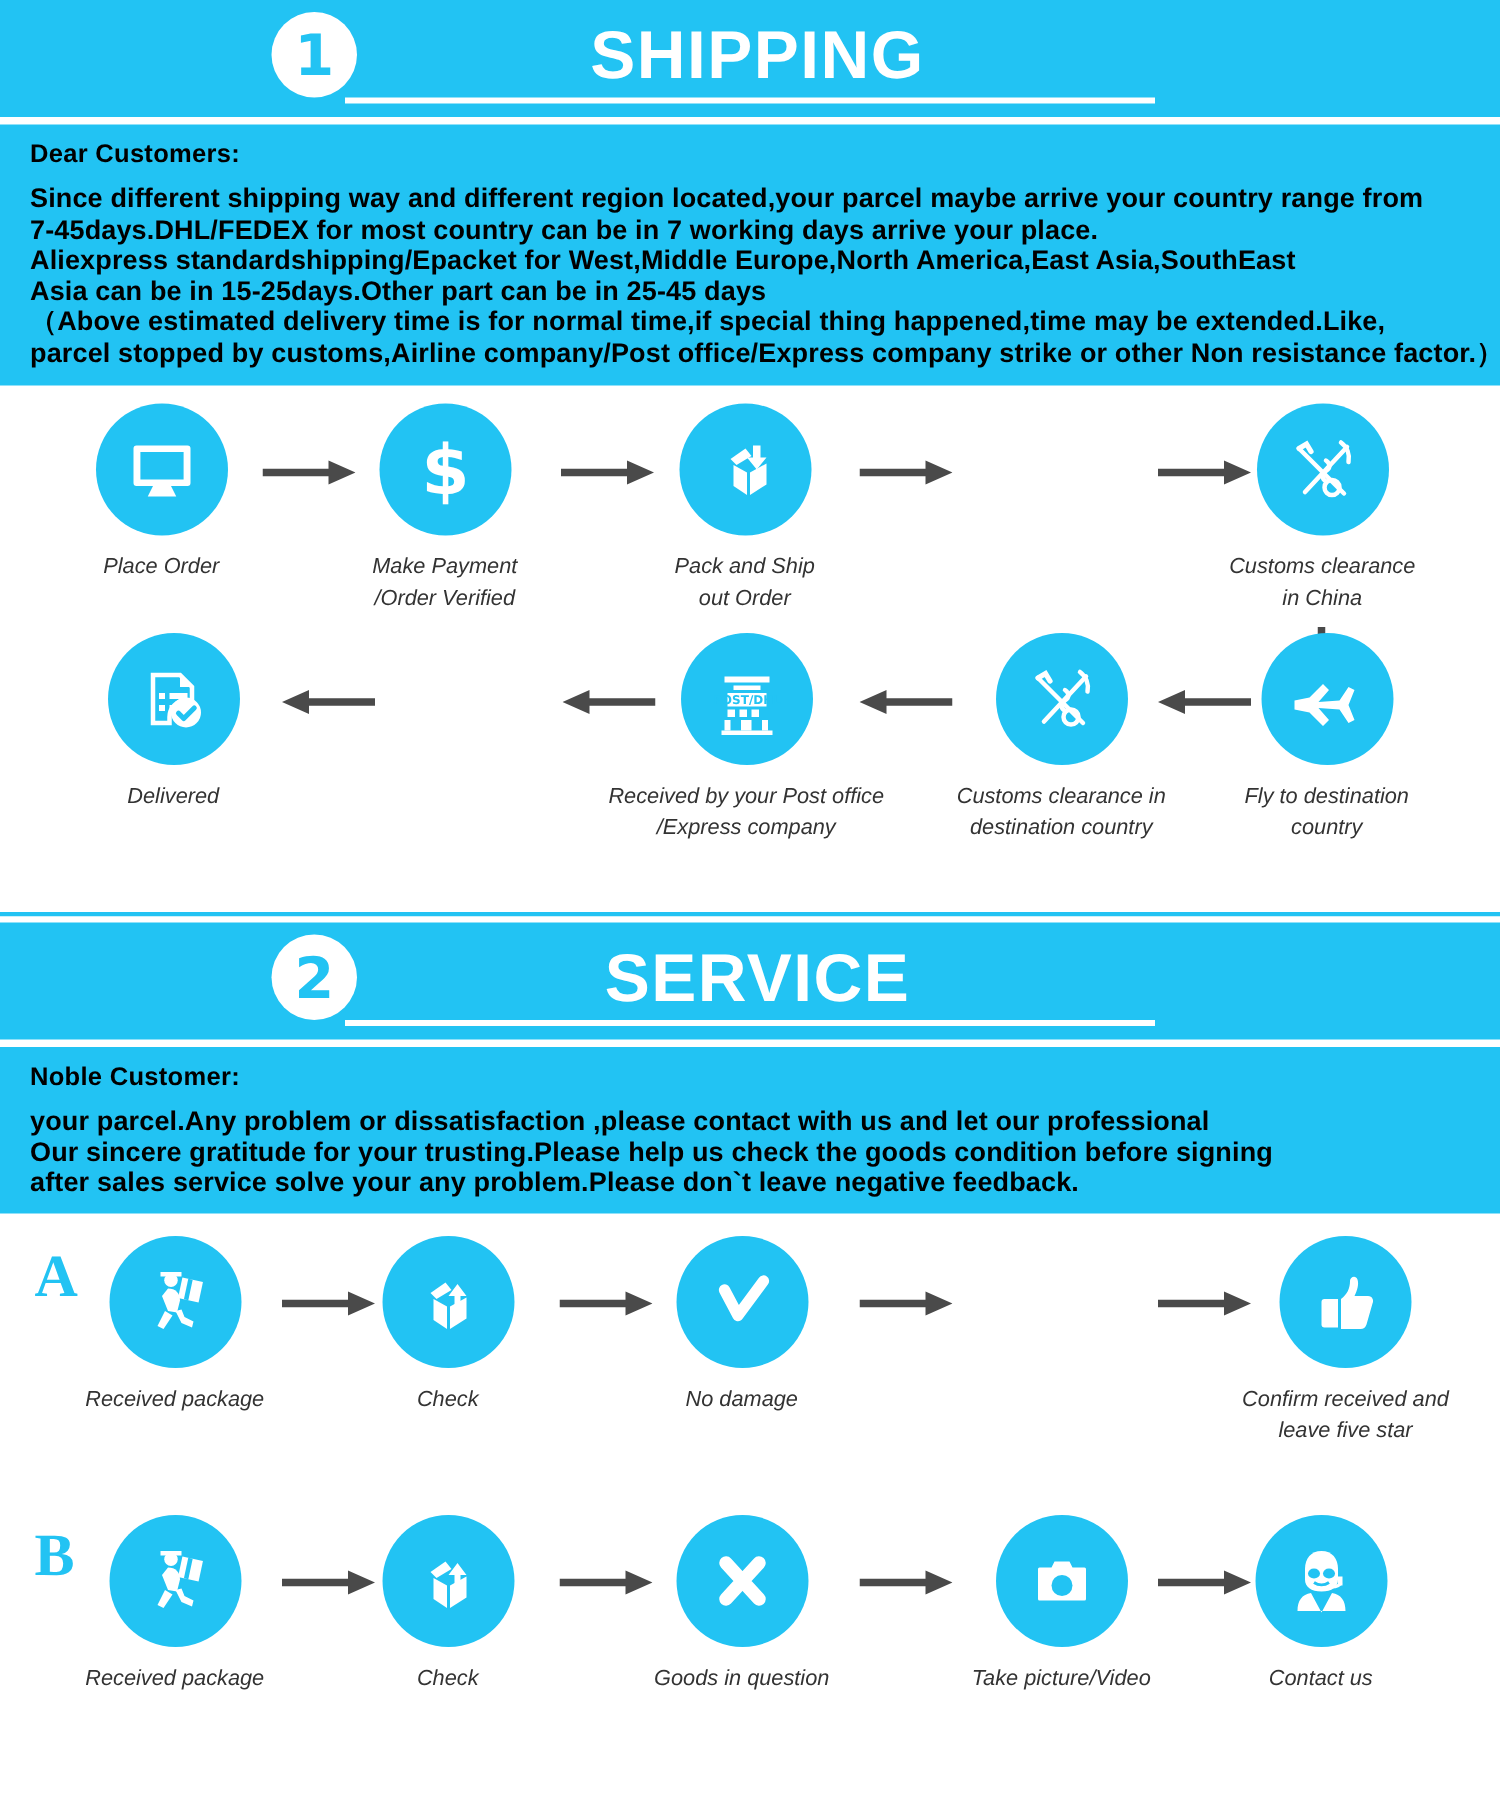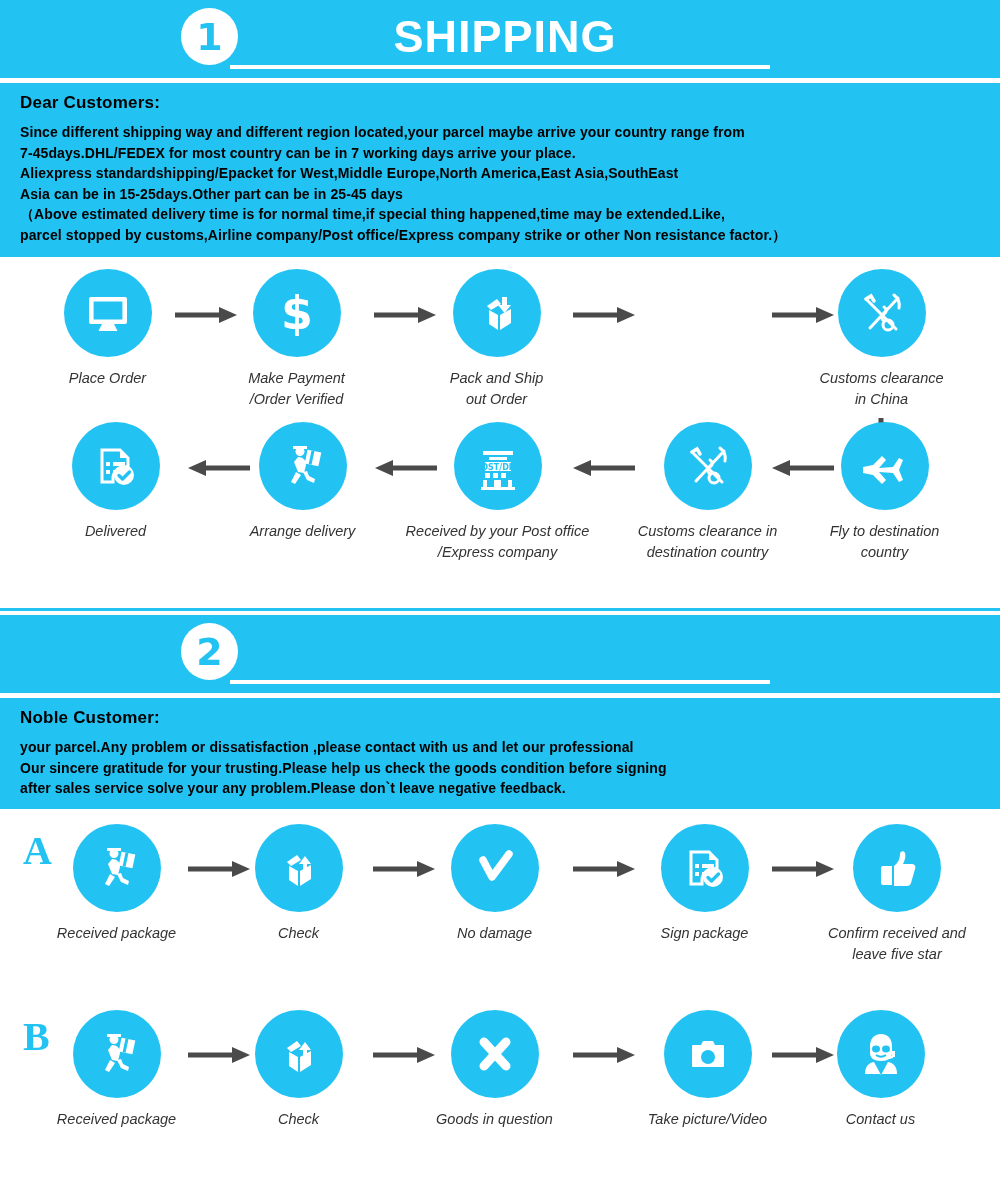--- a/index.html
+++ b/index.html
@@ -59,21 +59,21 @@
     color:#000000;
     padding:10px 20px 12px 20px;
     width:100%;
     box-sizing:border-box;
   }
   .msg-title{
     font-size:17px;font-weight:700;
     margin:0 0 9px 0;
     letter-spacing:.2px;
   }
-  .msg-lines{font-size:14px;line-height:20.5px;font-weight:600;letter-spacing:.1px;}
+  .msg-lines{font-size:18px;line-height:20.5px;font-weight:600;letter-spacing:.1px;}
   .msg-lines div{white-space:nowrap;}
   .msg-lines .b{font-weight:700;}
 
   
   .flow{
     position:relative;
     width:1000px;
   }
   .step{
     position:absolute;
@@ -264,36 +264,20 @@
     </div>
     <div class="arrow-h" style="left:188px;top:38px;">
       <svg width="62" height="18" viewBox="0 0 62 18">
           <g fill="#4a4a4a">
             <rect x="16" y="6.5" width="46" height="5"></rect>
             <path d="M18 1L0 9l18 8z"></path>
           </g>
         </svg>
     </div>
 
-    <div class="step" style="left:238px;top:2px;width:129px;">
-      <div class="circle">
-        <svg width="54" height="54" viewBox="0 0 54 54">
-            <g fill="#fff">
-          <path d="M24 8a4.5 4.5 0 1 1 0 9 4.5 4.5 0 0 1 0-9z"></path>
-          <path d="M17 7h14v3H17z"></path>
-          <path d="M22 18c5 0 8 3 8 8l-2 8-6-1-4-10z"></path>
-          <path d="M20 33l-5 10 4 2 6-9z"></path>
-          <path d="M27 33l4 8 7 3 1-4-6-3-2-5z"></path>
-          <rect x="30" y="12" width="14" height="14" transform="rotate(12 37 19)"></rect>
-          <rect x="34" y="12" width="3" height="14" transform="rotate(12 37 19)" fill="#22c3f3"></rect>
-        </g>
-          </svg>
-      </div>
-      <div class="step-label">Arrange delivery</div>
-    </div>
     <div class="arrow-h" style="left:375px;top:38px;">
       <svg width="62" height="18" viewBox="0 0 62 18">
           <g fill="#4a4a4a">
             <rect x="16" y="6.5" width="46" height="5"></rect>
             <path d="M18 1L0 9l18 8z"></path>
           </g>
         </svg>
     </div>
 
     <div class="step" style="left:390px;top:2px;width:215px;">
@@ -363,20 +347,21 @@
 country</div>
     </div>
   </div>
 
   <div style="height:8px;background:#fff;"></div>
   <div style="height:3px;background:#22c3f3;"></div>
   <div style="height:4px;background:#fff;"></div>
 
   <div class="hdr-band">
     <div class="hdr-badge">2</div>
+    <div class="hdr-title">SERVICE</div>
     <div class="hdr-rule"></div>
   </div>
   <div class="band-gap"></div>
 
   <div class="msg-band" style="padding-bottom:10px;">
     <div class="msg-title">Noble Customer:</div>
     <div class="msg-lines">
       <div>your parcel.Any problem or dissatisfaction ,please contact with us and let our professional</div>
       <div>Our sincere gratitude for your trusting.Please help us check the goods condition before signing</div>
       <div>after sales service solve your any problem.Please don`t leave negative feedback.</div>
@@ -445,37 +430,20 @@
     </div>
     <div class="arrow-h" style="left:573px;top:50px;">
       <svg width="62" height="18" viewBox="0 0 62 18">
           <g fill="#4a4a4a">
             <rect x="0" y="6.5" width="46" height="5"></rect>
             <path d="M44 1l18 8-18 8z"></path>
           </g>
         </svg>
     </div>
 
-    <div class="step" style="left:640px;top:15px;width:129px;">
-      <div class="circle">
-        <svg width="52" height="52" viewBox="0 0 52 52">
-            <g fill="#fff">
-          <path d="M12 10h18l8 8v9h-4a11 11 0 0 0-11 11v4H12z" fill="none" stroke="#fff" stroke-width="3"></path>
-          <rect x="16" y="22" width="4" height="4"></rect>
-              <rect x="23" y="22" width="12" height="4"></rect>
-          <rect x="16" y="30" width="4" height="4"></rect>
-              <rect x="23" y="30" width="8" height="4"></rect>
-          <path d="M30 10v8h8" fill="#fff"></path>
-          <circle cx="34" cy="35" r="10" fill="#fff"></circle>
-          <path d="M29 35.5l3.5 3.5 7-7" stroke="#22c3f3" stroke-width="3.4" fill="none" stroke-linecap="round" stroke-linejoin="round"></path>
-        </g>
-          </svg>
-      </div>
-      <div class="step-label">Sign package</div>
-    </div>
     <div class="arrow-h" style="left:772px;top:50px;">
       <svg width="62" height="18" viewBox="0 0 62 18">
           <g fill="#4a4a4a">
             <rect x="0" y="6.5" width="46" height="5"></rect>
             <path d="M44 1l18 8-18 8z"></path>
           </g>
         </svg>
     </div>
 
     <div class="step" style="left:806px;top:15px;width:182px;">

